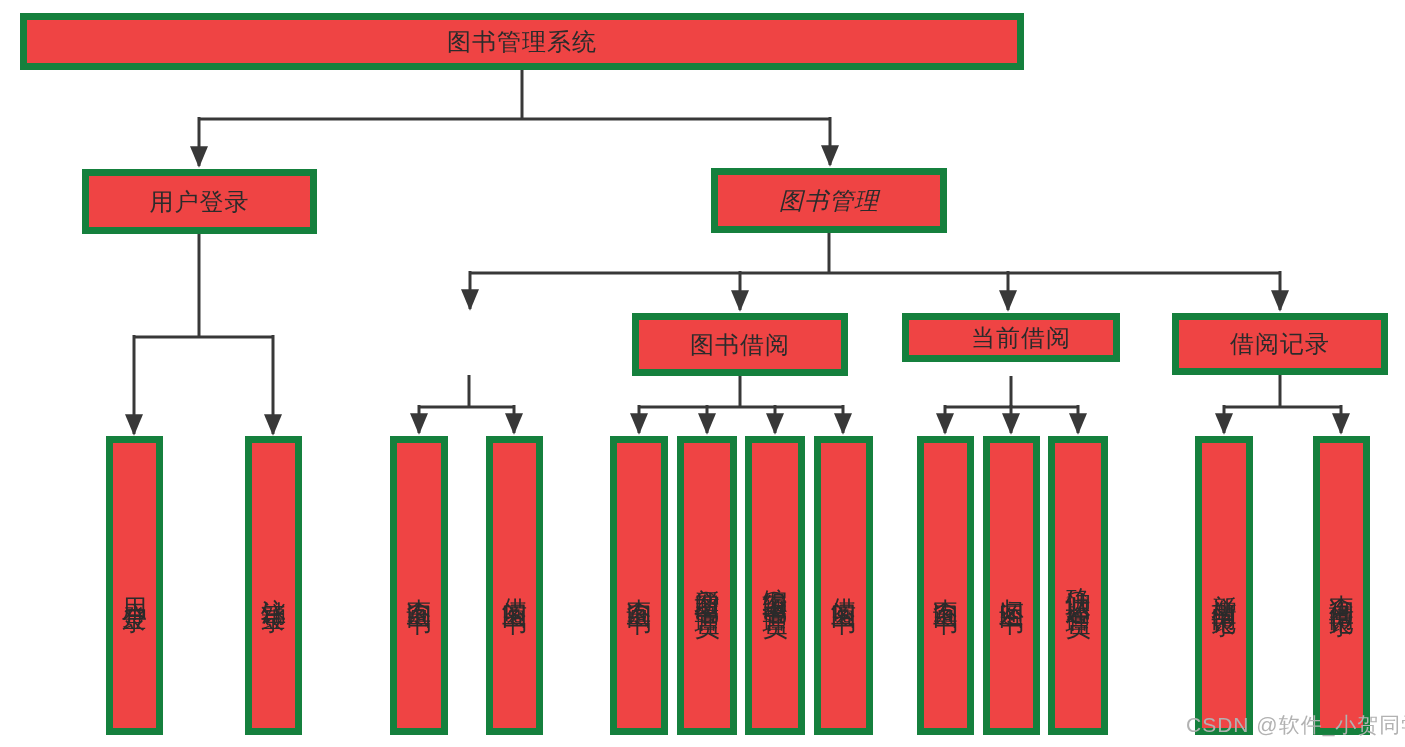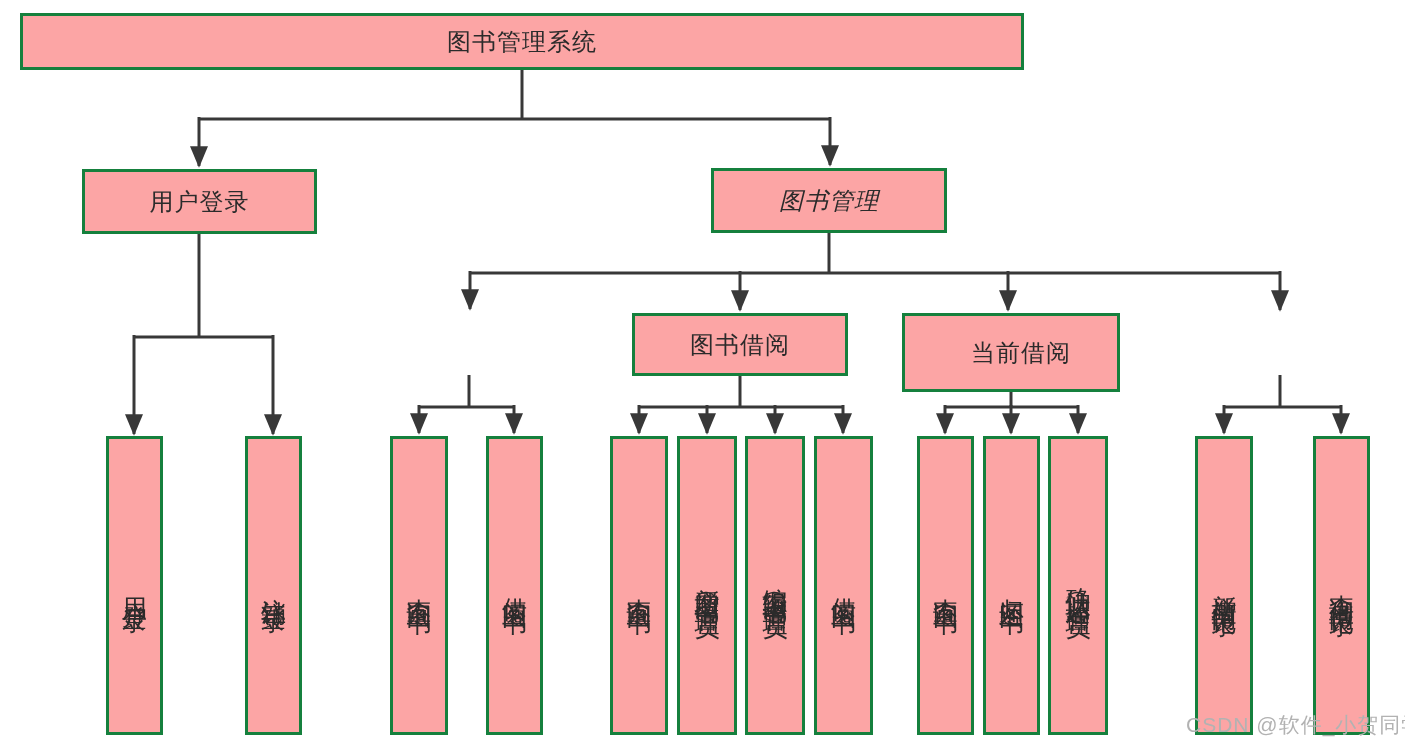--- a/index.html
+++ b/index.html
@@ -19,22 +19,22 @@
     position: absolute;
     left: 0;
     top: 0;
     width: 1405px;
     height: 747px;
     pointer-events: none;
   }
   .node {
     position: absolute;
     box-sizing: border-box;
-    border: 3px solid #15803d;
-    background: #fca5a5;
+    border: 7px solid #15803d;
+    background: #ef4444;
     display: flex;
     align-items: center;
     justify-content: center;
     color: #2b2b2b;
     text-align: center;
   }
   .h-node {
     font-size: 24px;
     letter-spacing: 1px;
     line-height: 1;
@@ -114,21 +114,22 @@
     <line x1="1224" y1="405" x2="1224" y2="433" marker-end="url(#ah)"></line>
     <line x1="1341" y1="405" x2="1341" y2="433" marker-end="url(#ah)"></line>
   </svg>
 
   <div class="node h-node root-node">图书管理系统</div>
 
   <div class="node h-node" style="left:82px; top:169px; width:235px; height:65px;">用户登录</div>
   <div class="node h-node" style="left:711px; top:168px; width:236px; height:65px;font-style:italic;">图书管理</div>
 
   <div class="node h-node" style="left:632px; top:313px; width:216px; height:63px;font-family:Liberation Serif, serif;">图书借阅</div>
-  <div class="node h-node" style="left:902px; top:313px; width:218px; height:79px;padding-left:20px;">当前借阅</div>
+  <div class="node h-node" style="left:902px; top:313px; width:218px; height:49px;padding-left:20px;">当前借阅</div>
+  <div class="node h-node" style="left:1172px; top:313px; width:216px; height:62px;">借阅记录</div>
 
   <div class="node v-node" style="left:106px; width:57px;">用户登录</div>
   <div class="node v-node" style="left:245px; width:57px;">注销登录</div>
 
   <div class="node v-node" style="left:390px; width:58px;">查询图书</div>
   <div class="node v-node" style="left:486px; width:57px;">借阅图书</div>
 
   <div class="node v-node" style="left:610px; width:58px;">查询图书</div>
   <div class="node v-node" style="left:677px; width:60px;">新增图书（管理员）</div>
   <div class="node v-node" style="left:745px; width:60px;">编辑图书（管理员）</div>

